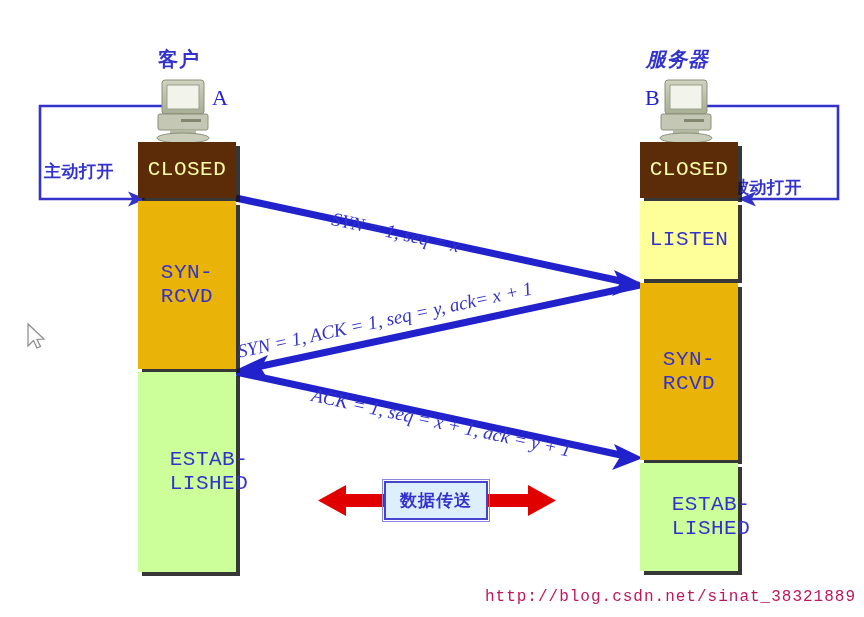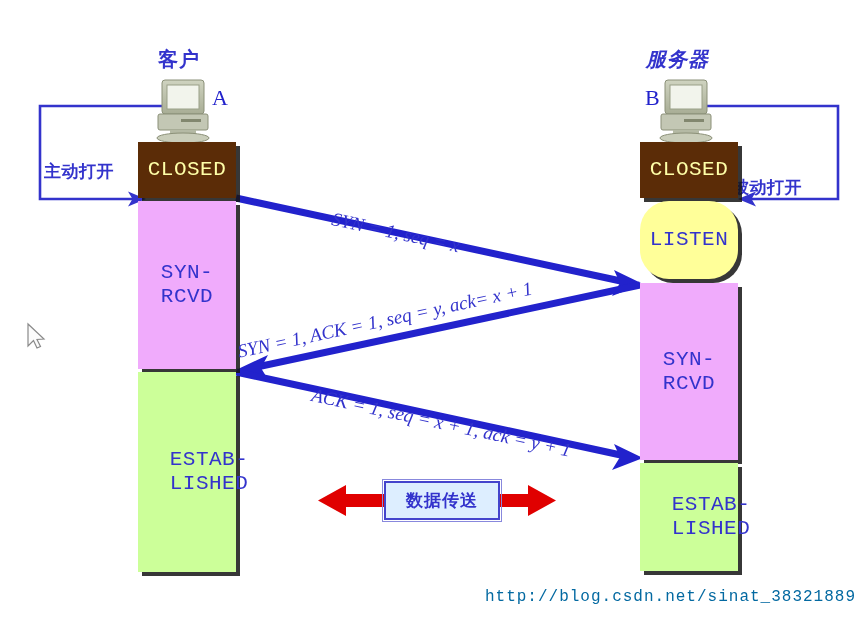--- a/index.html
+++ b/index.html
@@ -52,22 +52,22 @@
     font-family: Liberation Mono, monospace;
     font-size: 21px;
     line-height: 1.12;
     letter-spacing: 0.5px;
     box-shadow: 4px 4px 0 rgba(20,20,20,0.85);
   }
   .state-closed {
     background: #5b2c07;
     color: #ffffa8;
   }
-  .state-pink   { background: #f0abfc; color: #3333cc; text-align: center; }
-  .state-yellow { background: #ffff99; color: #3333cc; border-radius: 29px; }
+  .state-pink   { background: #eab308; color: #3333cc; text-align: center; }
+  .state-yellow { background: #ffff99; color: #3333cc; }
   .state-green  { background: #ccff99; color: #3333cc; padding-left: 44px; }
 
   .state-box .line { display: block; }
 
   
   .open-label {
     position: absolute;
     color: #3333cc;
     font-family: Liberation Serif, serif;
     font-size: 17px;
@@ -85,21 +85,21 @@
     font-style: italic;
     white-space: nowrap;
     transform-origin: left center;
   }
 
   
   #data-transfer-box {
     position: absolute;
     left: 384px;
     top: 481px;
-    width: 116px;
+    width: 104px;
     height: 39px;
     box-sizing: border-box;
     background: #ddeeff;
     border: 2px solid #4444cc;
     outline: 1px solid #8888dd;
     outline-offset: 1px;
     display: flex;
     align-items: center;
     justify-content: center;
     color: #3333cc;
@@ -107,21 +107,21 @@
     font-size: 17px;
     font-weight: bold;
     letter-spacing: 1px;
   }
 
   
   #watermark {
     position: absolute;
     right: 8px;
     top: 588px;
-    color: #0369a1;
+    color: #be185d;
     font-family: "Liberation Mono", "DejaVu Sans Mono", monospace;
     font-size: 16px;
     letter-spacing: 1px;
     white-space: nowrap;
   }
 </style>
 </head>
 <body>
 
 <div id="stage">

